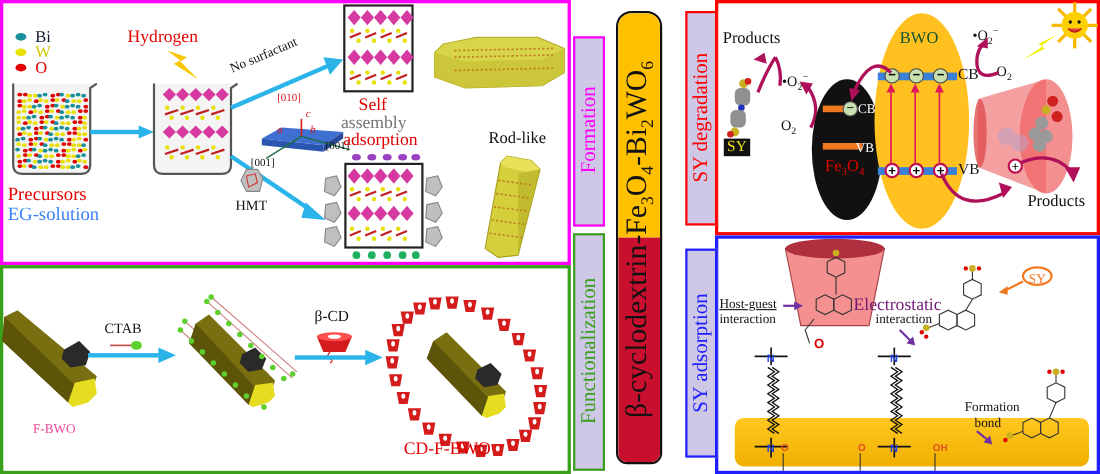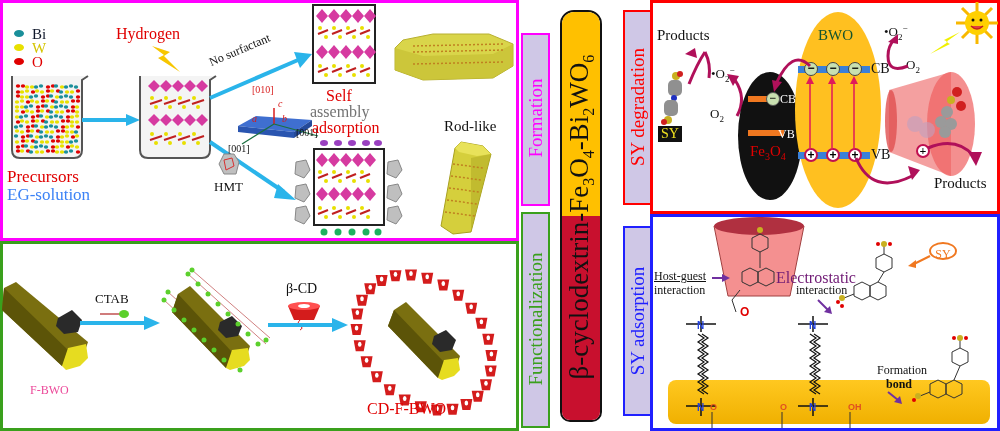--- a/index.html
+++ b/index.html
@@ -814,21 +814,21 @@
 </svg>
 <div class="abs" style="left:929px;top:242px;width:28px;height:18px;border:2px solid #f07820;border-radius:50%;box-sizing:border-box;text-align:center;">
   <span style="font-size:12px;color:#f07820;line-height:14px;">SY</span>
 </div>
 <svg style="left:908px;top:256px;" width="22" height="12" viewBox="0 0 22 12">
     <line x1="22" y1="0" x2="6" y2="8" stroke="#f07820" stroke-width="2"></line>
     <polygon points="0,10 8,4 8,12" fill="#f07820"></polygon>
   </svg>
 
 <span class="lbl" style="left:877px;top:364px;font-size:12px;color:#111;">Formation</span>
-<span class="lbl" style="left:886px;top:378px;font-size:12px;color:#111;font-weight:bold;">bond</span>
+<span class="lbl" style="left:886px;top:378px;font-size:12px;color:#111;">bond</span>
 <svg style="left:888px;top:392px;" width="14" height="12" viewBox="0 0 14 12">
     <line x1="0" y1="0" x2="10" y2="8" stroke="#7030a0" stroke-width="2"></line>
     <polygon points="6,10 14,12 12,4" fill="#7030a0"></polygon>
   </svg>
 
 <svg style="left:910px;top:330px;" width="80" height="80" viewBox="0 0 80 80">
   <g stroke="#333" fill="none" stroke-width="1">
       <polygon points="42,22 50,18 58,22 58,32 50,36 42,32"></polygon>
       <polygon points="20,54 28,50 36,54 36,64 28,68 20,64"></polygon>
       <polygon points="36,54 44,50 52,54 52,64 44,68 36,64"></polygon>

